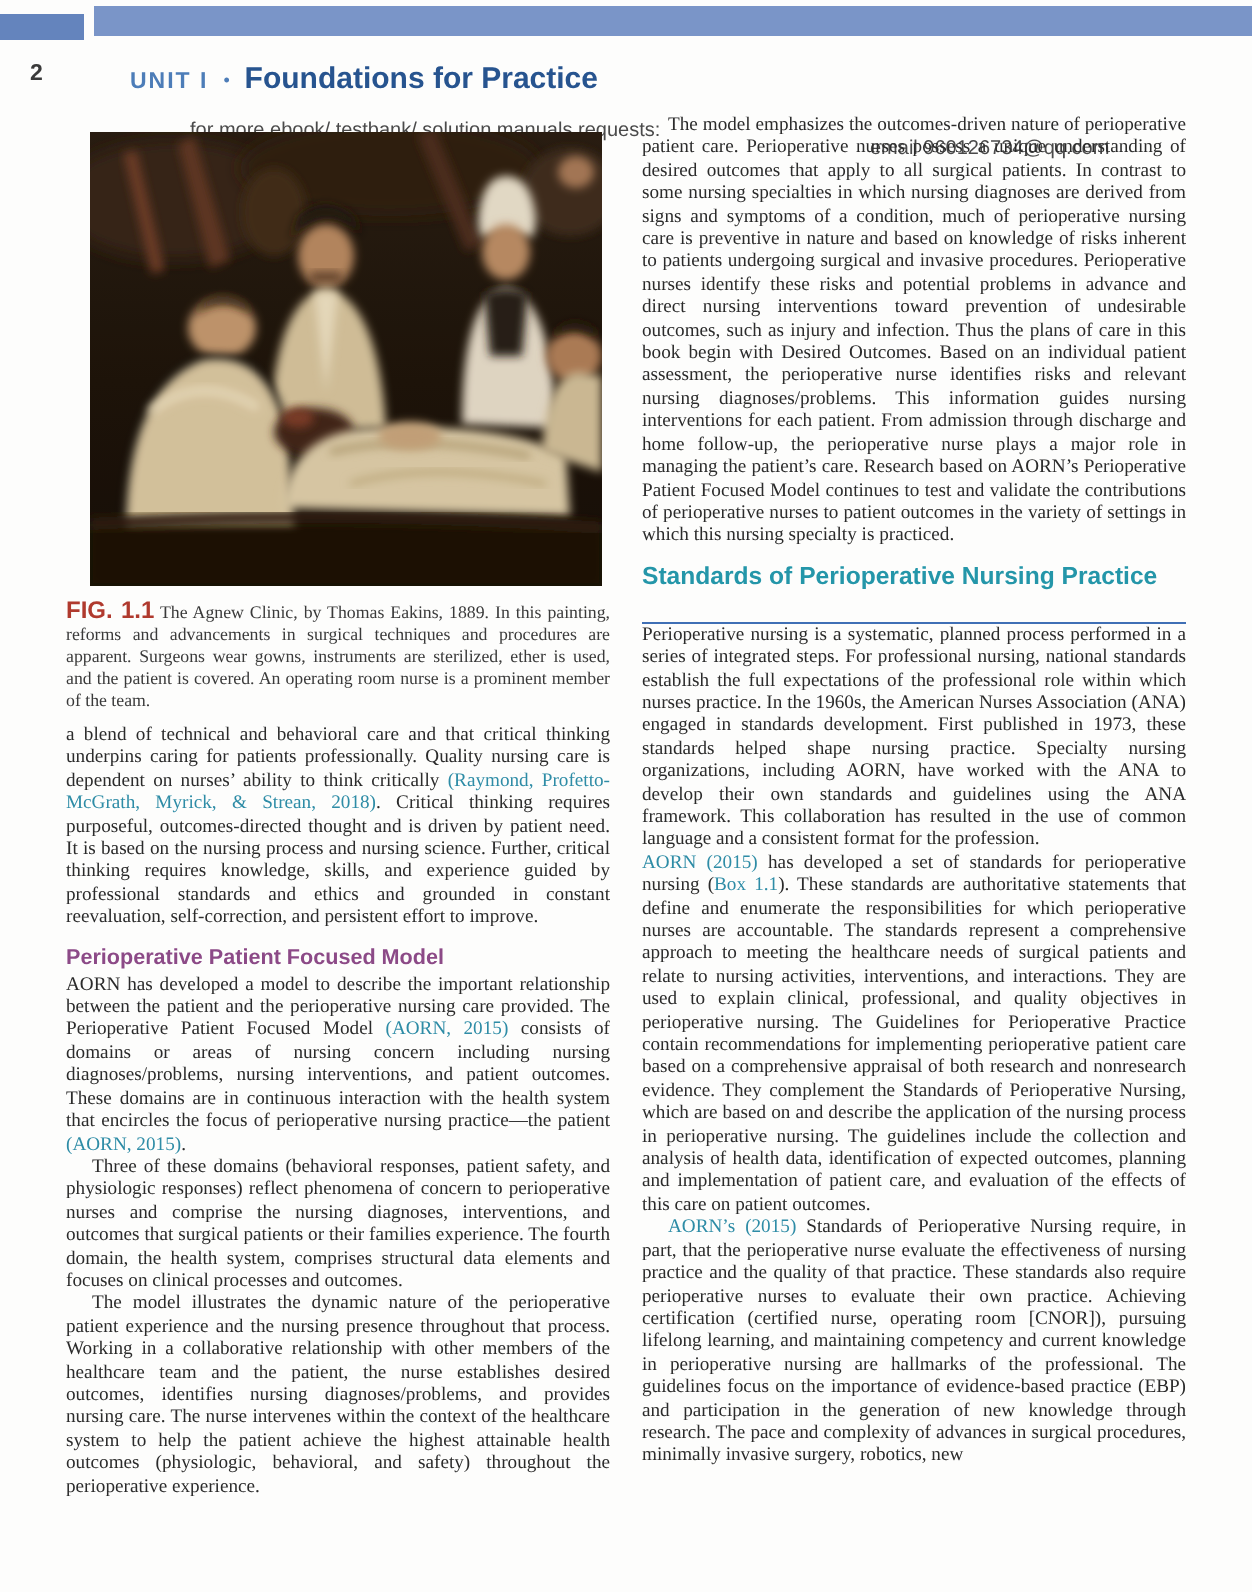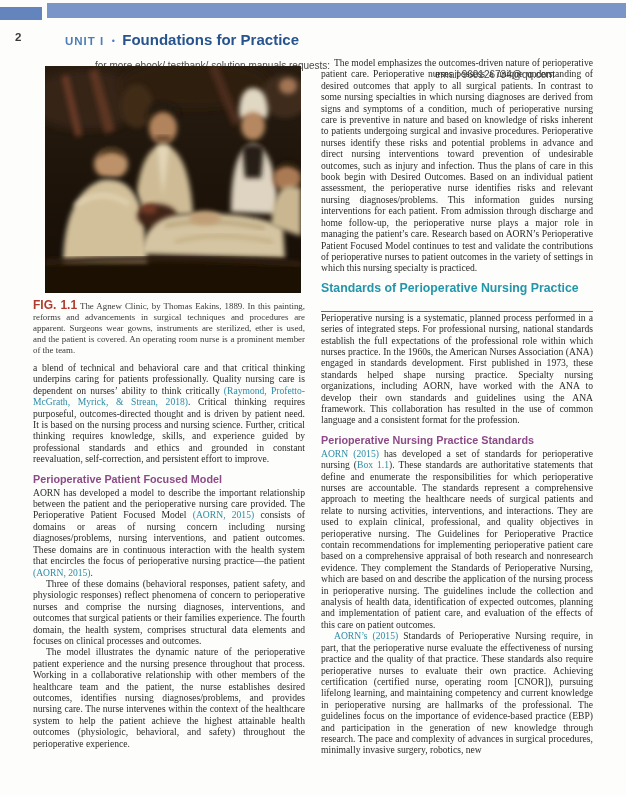--- a/index.html
+++ b/index.html
@@ -132,19 +132,18 @@
     <p class="body ind"><span class="seg-n">The model illustrates the dynamic nature of the perioperative patient experience and the nursing presence throughout that process. Working in a collaborative relationship with other members of the healthcare team and the patient, the nurse establishes desired outcomes, identifies nursing diagnoses/problems, and provides nursing care. The nurse intervenes within the context of the healthcare system to help the patient achieve the highest attainable health outcomes (physiologic, behavioral, and safety) throughout the perioperative experience.</span></p>
   </div>
 
   <div class="col col-right">
     <p class="body ind"><span class="seg-n">The model emphasizes the outcomes-driven nature of perioperative patient care. Perioperative nurses possess a unique understanding of desired outcomes that apply to all surgical patients. In contrast to some nursing specialties in which nursing diagnoses are derived from signs and symptoms of a condition, much of perioperative nursing care is preventive in nature and based on knowledge of risks inherent to patients undergoing surgical and invasive procedures. Perioperative nurses identify these risks and potential problems in advance and direct nursing interventions toward prevention of undesirable outcomes, such as injury and infection. Thus the plans of care in this book begin with Desired Outcomes. Based on an individual patient assessment, the perioperative nurse identifies risks and relevant nursing diagnoses/problems. This information guides nursing interventions for each patient. From admission through discharge and home follow-up, the perioperative nurse plays a major role in managing the patient’s care. Research based on AORN’s Perioperative Patient Focused Model continues to test and validate the contributions of perioperative nurses to patient outcomes in the variety of settings in which this nursing specialty is practiced.</span></p>
 
     <h2 class="h-teal">Standards of Perioperative Nursing Practice</h2>
 
     <p class="body"><span class="seg-n">Perioperative nursing is a systematic, planned process performed in a series of integrated steps. For professional nursing, national standards establish the full expectations of the professional role within which nurses practice. In the 1960s, the American Nurses Association (ANA) engaged in standards development. First published in 1973, these standards helped shape nursing practice. Specialty nursing organizations, including AORN, have worked with the ANA to develop their own standards and guidelines using the ANA framework. This collaboration has resulted in the use of common language and a consistent format for the profession.</span></p>
 
-    <h3 class="h-purple">Perioperative Nursing Practice Standards</h3>
 
     <p class="body"><span class="seg-c">AORN (2015)</span><span class="seg-n"> has developed a set of standards for perioperative nursing (</span><span class="seg-c">Box 1.1</span><span class="seg-n">). These standards are authoritative statements that define and enumerate the responsibilities for which perioperative nurses are accountable. The standards represent a comprehensive approach to meeting the healthcare needs of surgical patients and relate to nursing activities, interventions, and interactions. They are used to explain clinical, professional, and quality objectives in perioperative nursing. The </span><span class="seg-i">Guidelines for Perioperative Practice</span><span class="seg-n"> contain recommendations for implementing perioperative patient care based on a comprehensive appraisal of both research and nonresearch evidence. They complement the </span><span class="seg-i">Standards of Perioperative Nursing</span><span class="seg-n">, which are based on and describe the application of the nursing process in perioperative nursing. The guidelines include the collection and analysis of health data, identification of expected outcomes, planning and implementation of patient care, and evaluation of the effects of this care on patient outcomes.</span></p>
     <p class="body ind"><span class="seg-c">AORN’s (2015)</span><span class="seg-n"> </span><span class="seg-i">Standards of Perioperative Nursing</span><span class="seg-n"> require, in part, that the perioperative nurse evaluate the effectiveness of nursing practice and the quality of that practice. These standards also require perioperative nurses to evaluate their own practice. Achieving certification (certified nurse, operating room [CNOR]), pursuing lifelong learning, and maintaining competency and current knowledge in perioperative nursing are hallmarks of the professional. The guidelines focus on the importance of evidence-based practice (EBP) and participation in the generation of new knowledge through research. The pace and complexity of advances in surgical procedures, minimally invasive surgery, robotics, new</span></p>
   </div>
 
 </div>
 
 </body></html>

